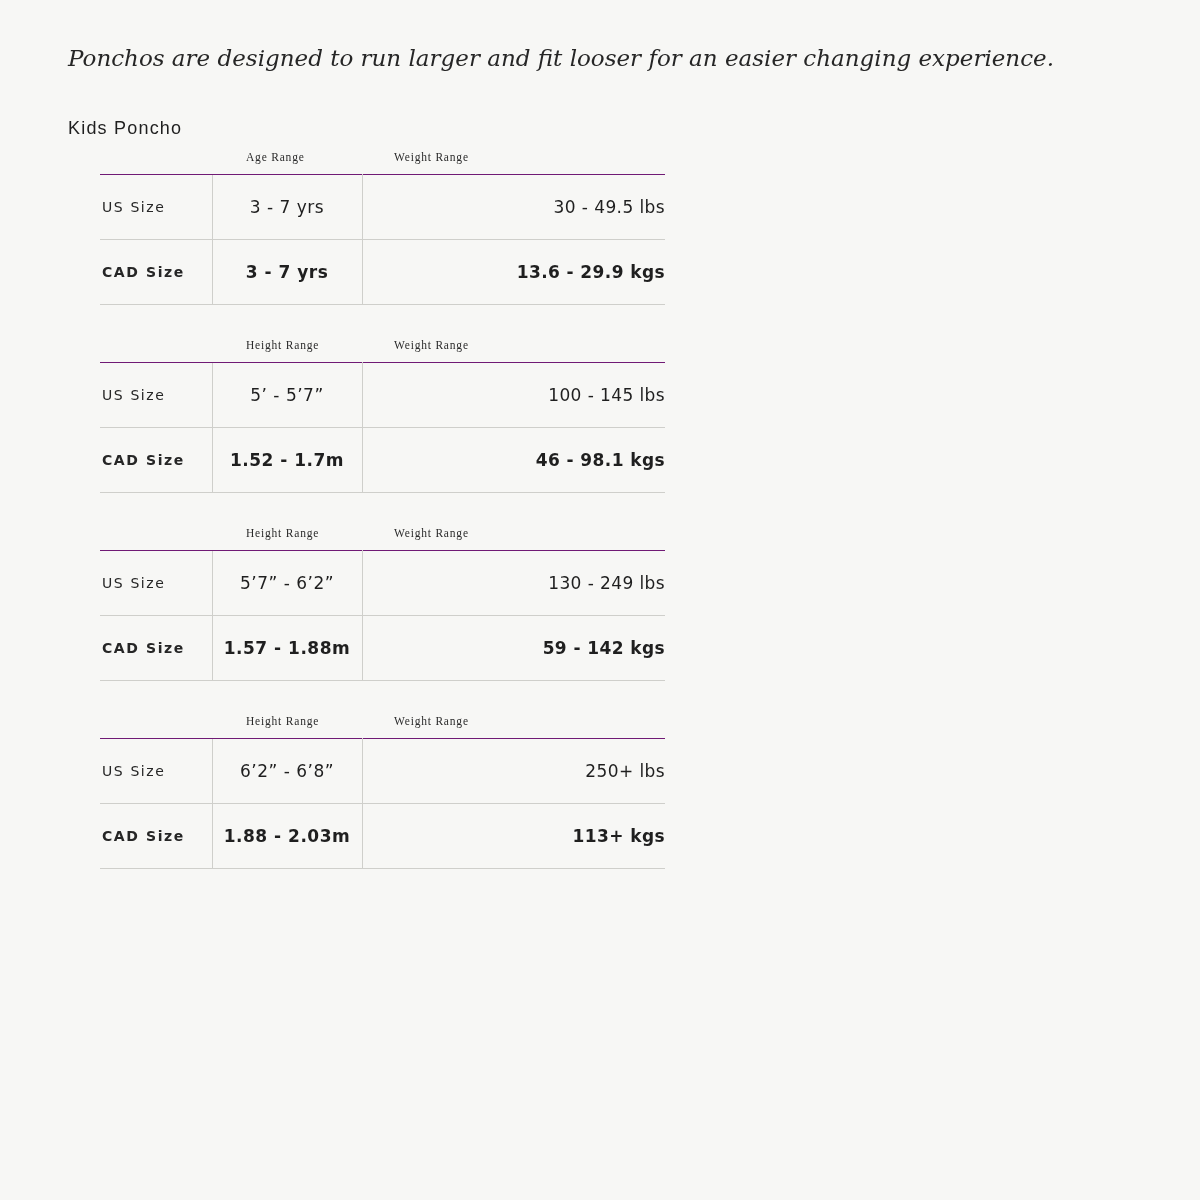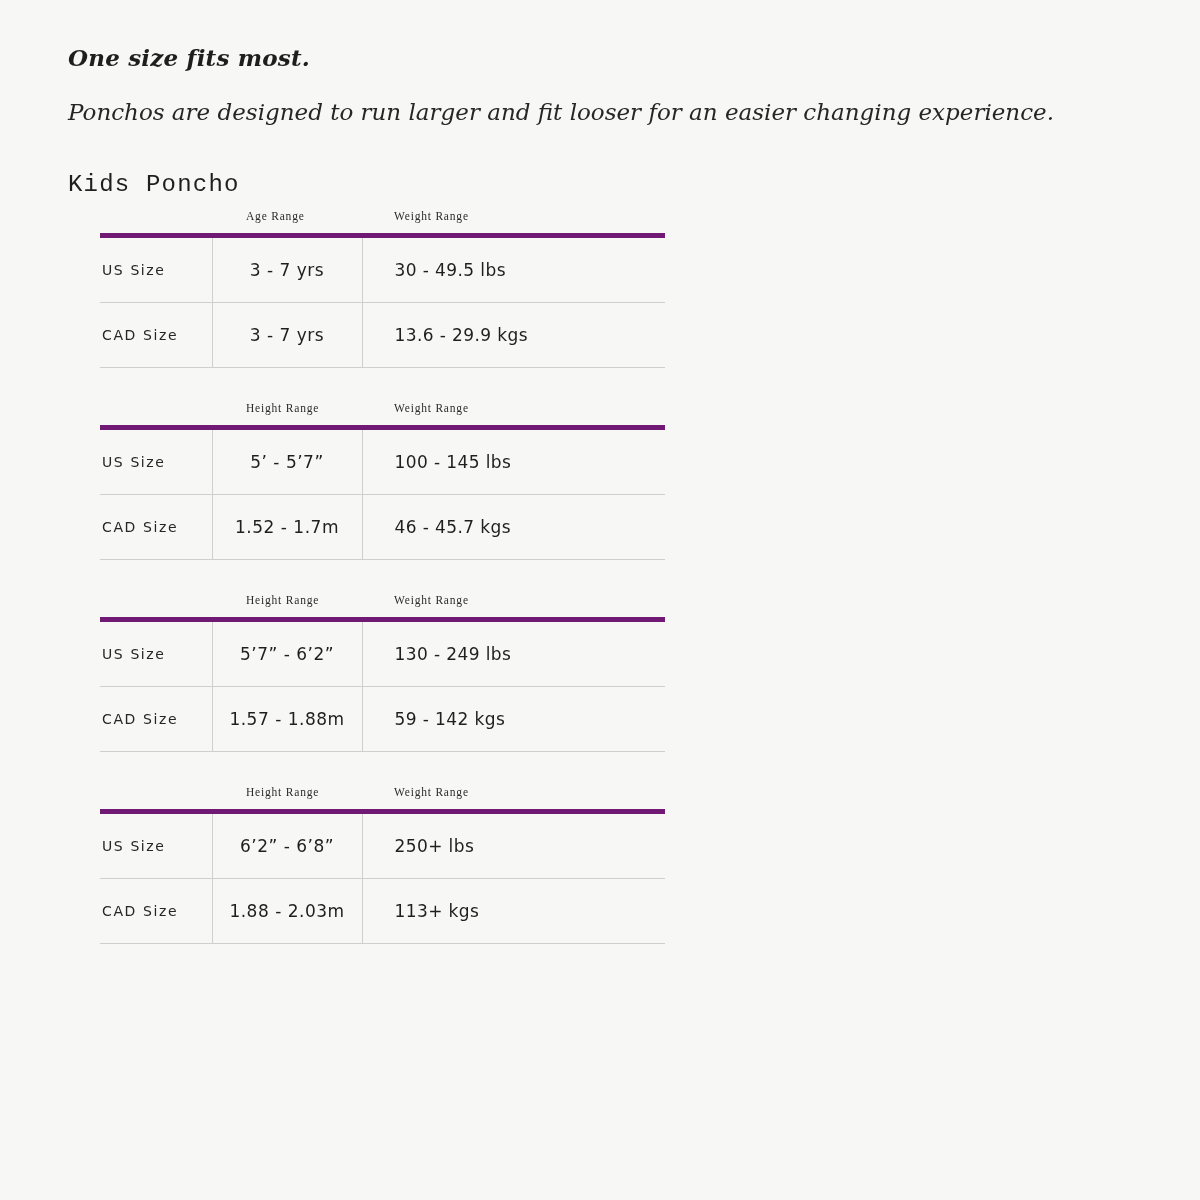--- a/index.html
+++ b/index.html
@@ -36,22 +36,22 @@
     color: #262626;
     margin: 0 0 44px 0;
     line-height: 1.3;
     font-weight: 400;
     font-style: italic;
   }
   .section {
     margin-bottom: 34px;
   }
   .section-title {
-    font-family: Liberation Mono, monospace;
-    font-size: 24px;
+    font-family: Liberation Sans, sans-serif;
+    font-size: 18px;
     letter-spacing: 1.2px;
     color: #1f1f1f;
     margin: 16px 0 12px 0;
     font-weight: 400;
   }
   table.size-table {
     border-collapse: collapse;
     table-layout: fixed;
     width: 565px;
     margin-left: 32px;
@@ -68,21 +68,21 @@
     color: #2a2a2a;
     text-align: left;
     padding: 0 0 11px 0;
     vertical-align: bottom;
   }
   .size-table th.blank { }
   .size-table th.h1 { padding-left: 34px; }
   .size-table th.h2 { padding-left: 32px; }
 
   .size-table td {
-    border-top: 5px solid #701a75;
+    border-top: 1px solid #701a75;
     border-bottom: 1px solid #cfcfcb;
     height: 64px;
     vertical-align: middle;
     padding: 0;
   }
   .size-table tr td.label {
     font-size: 14px;
     letter-spacing: 1.6px;
     color: #262626;
     padding-left: 2px;
@@ -95,34 +95,35 @@
     font-size: 17px;
     letter-spacing: 0.5px;
     color: #1f1f1f;
     margin-left: 33px;
   }
   .size-table td.wide {
     padding-left: 32px;
     font-size: 17px;
     letter-spacing: 0.4px;
     color: #1f1f1f;
+    text-align: right;
   }
   .size-table tr:first-child td {
     border-bottom: 1px solid #cfcfcb;
   }
   .size-table tr + tr td {
     border-top: none;
+    font-weight: bold;
   }
 </style>
 </head>
 <body>
 
 <div class="page">
 
-  <h1 class="intro-title">One size fits most.</h1>
   <p class="intro-sub">Ponchos are designed to run larger and fit looser for an easier changing experience.</p>
 
   <div class="section">
     <h2 class="section-title">Kids Poncho</h2>
     <table class="size-table">
       <colgroup>
           <col class="c0">
           <col class="c1">
           <col class="c2">
         </colgroup>
@@ -164,21 +165,21 @@
       </thead>
       <tbody>
         <tr>
           <td class="label">US Size</td>
           <td class="mid">5’ - 5’7”</td>
           <td class="wide">100 - 145 lbs</td>
         </tr>
         <tr>
           <td class="label">CAD Size</td>
           <td class="mid">1.52 - 1.7m</td>
-          <td class="wide">46 - 45.7 kgs</td>
+          <td class="wide">46 - 98.1 kgs</td>
         </tr>
       </tbody>
     </table>
   </div>
 
   <div class="section">
     <table class="size-table">
       <colgroup>
           <col class="c0">
           <col class="c1">

